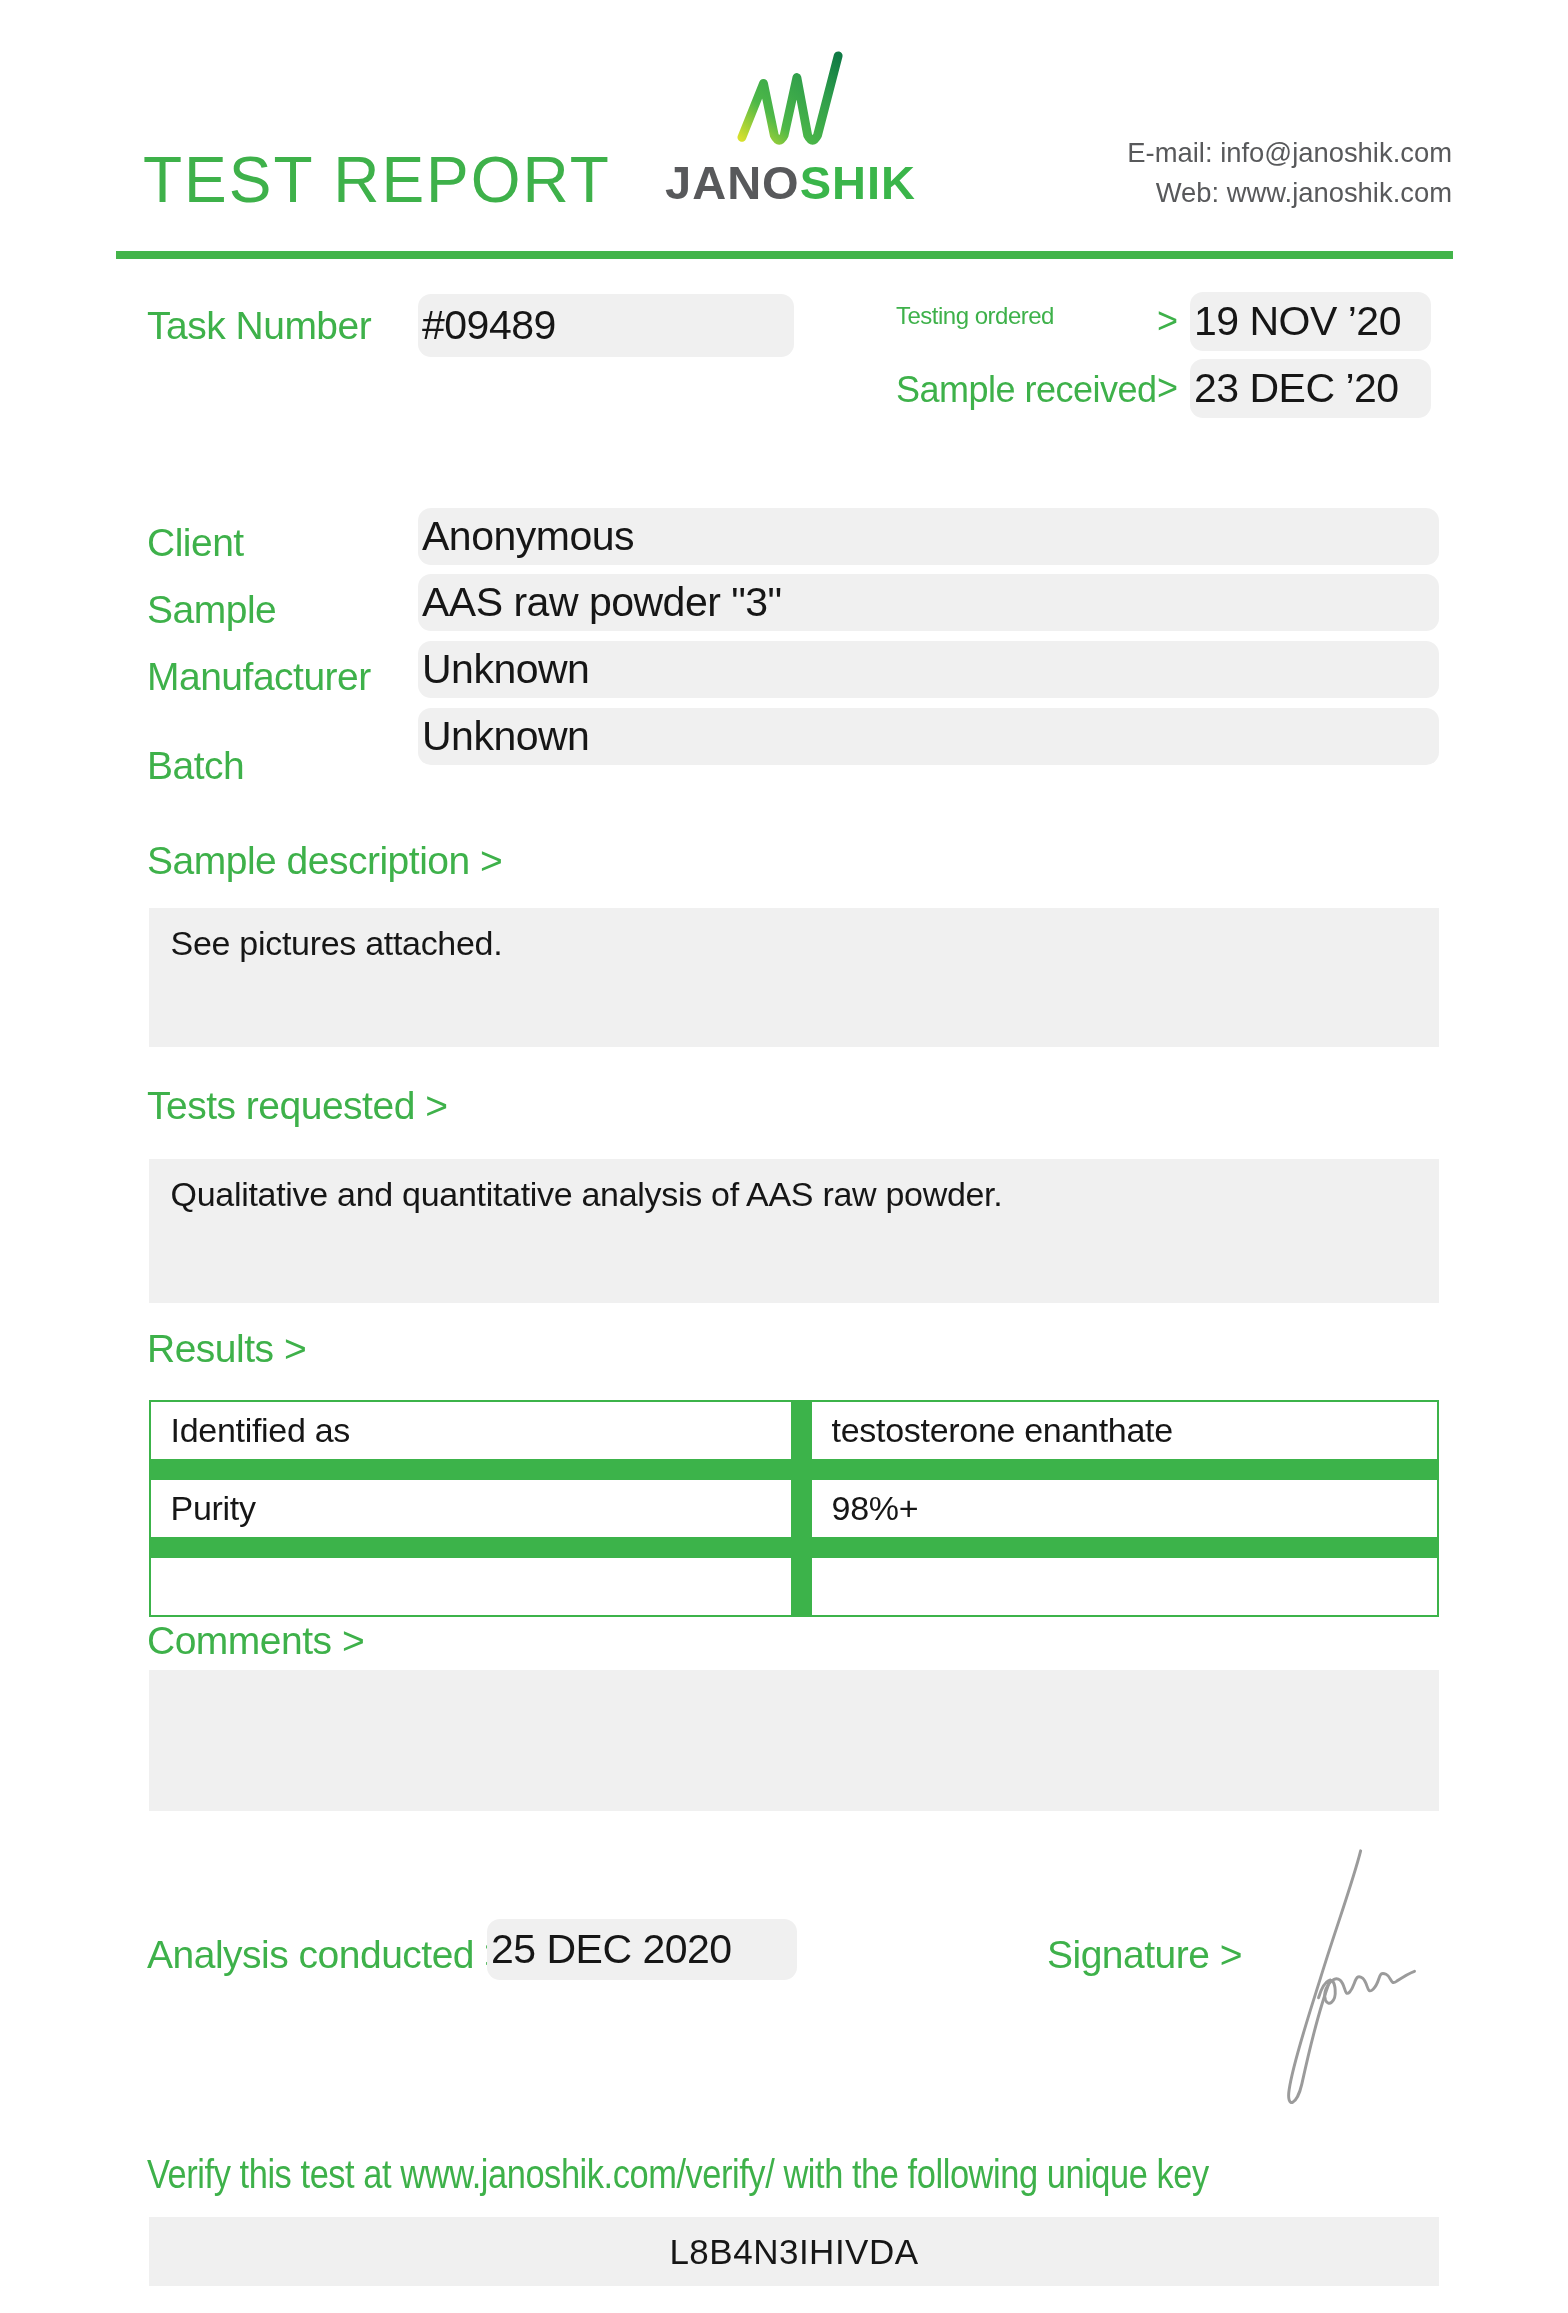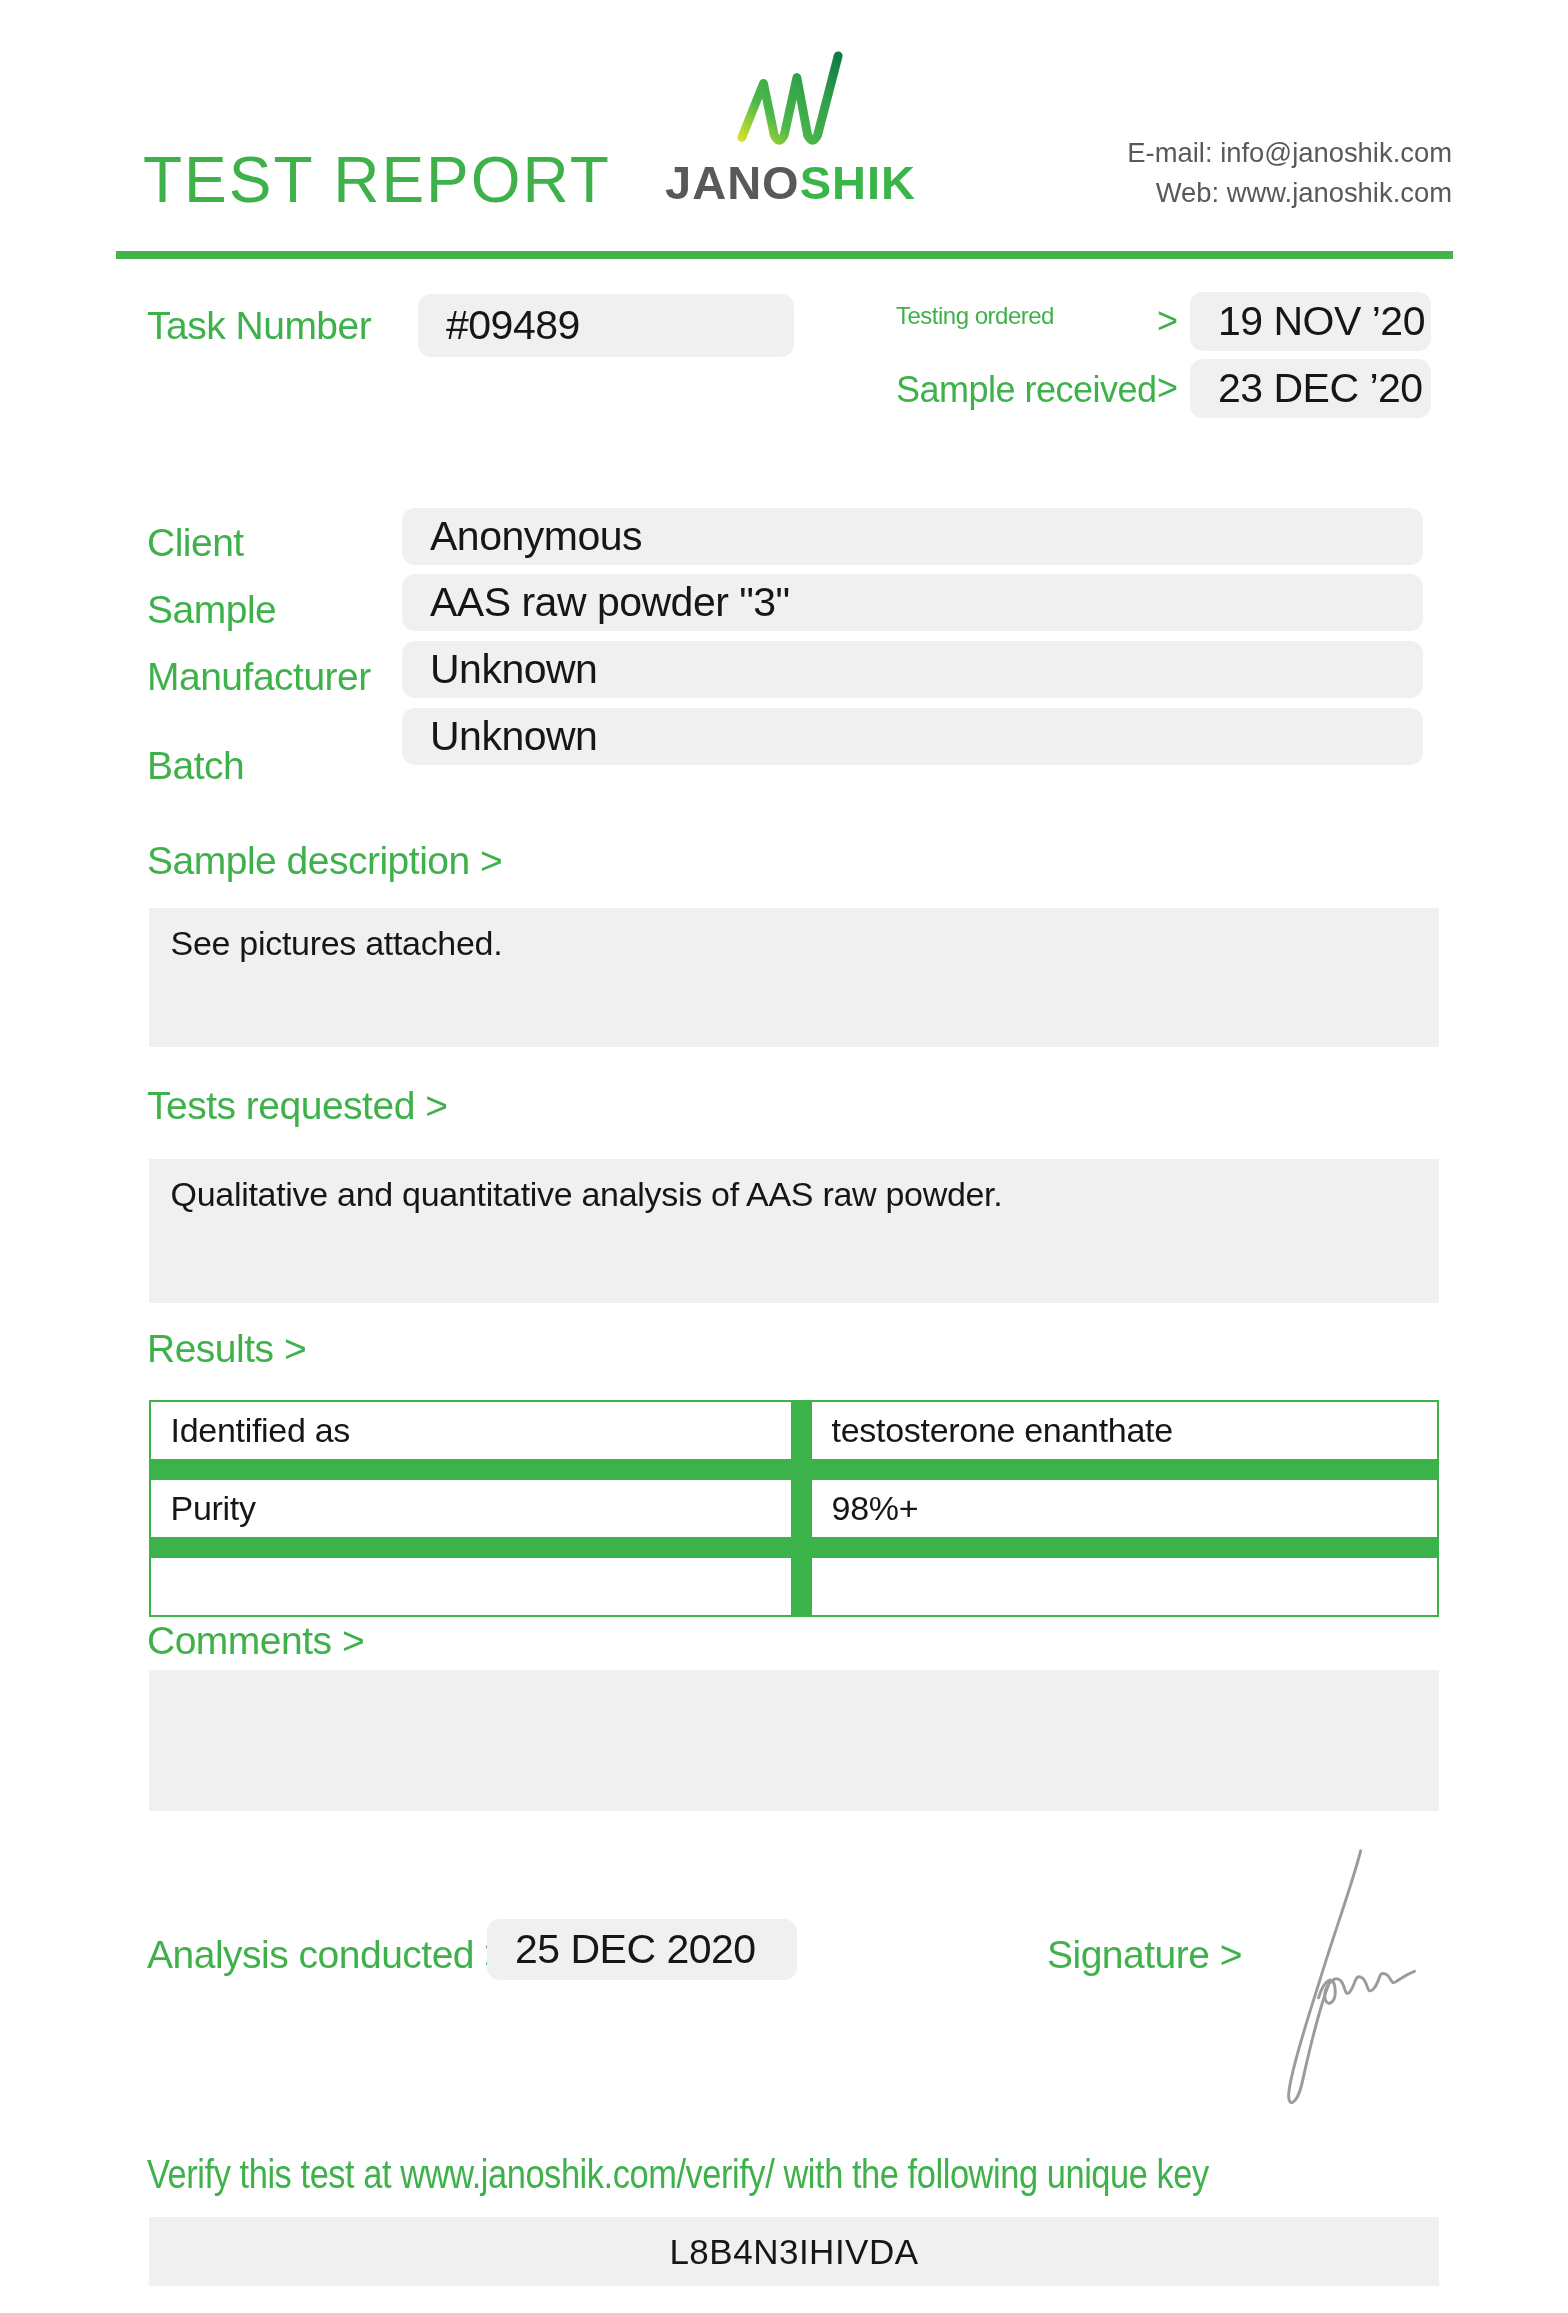--- a/index.html
+++ b/index.html
@@ -15,21 +15,21 @@
     position:relative;width:1568px;height:2313px;background:#ffffff;
     font-family:"Liberation Sans",sans-serif;color:var(--ink);
     overflow:hidden;margin:0 auto;
   }
   .abs{position:absolute;}
   .green-label{
     color:var(--green);font-size:39px;letter-spacing:-0.5px;font-weight:500;white-space:nowrap;
   }
   .value-box{
     background:var(--box-gray);display:flex;align-items:center;
-    padding-left:28px;box-sizing:border-box;
+    padding-left:4px;box-sizing:border-box;
     font-size:41px;font-weight:500;letter-spacing:-0.5px;white-space:nowrap;color:var(--ink);border-radius:13px;
   }
   .content-box{
     background:var(--box-gray);box-sizing:border-box;
     padding:15.7px 21.6px;font-size:34px;letter-spacing:-0.3px;color:var(--ink);
   }
   
   .title{left:143px;top:143px;font-size:64px;letter-spacing:2px;font-weight:500;color:var(--green);white-space:nowrap;}
   .logo{left:663px;top:51px;width:255px;text-align:center;}
   .logo svg{display:block;margin:0 auto;}
@@ -45,21 +45,21 @@
   .ordered-arrow{left:1157px;top:300px;font-size:36px;}
   .ordered-box{left:1190px;top:292px;width:241px;height:59px;}
   .received-label{left:896px;top:369px;font-size:36px;}
   .received-arrow{left:1157px;top:367px;font-size:36px;}
   .received-box{left:1190px;top:359px;width:241px;height:59px;}
   
   .d-label0{left:147px;top:521px;}
   .d-label1{left:147px;top:588px;}
   .d-label2{left:147px;top:655px;}
   .d-label3{left:147px;top:721px;margin-top:23px;}
-  .d-box{left:402px;width:1021px;height:57px;}
+  .d-box{left:418px;width:1021px;height:57px;}
   .d-box0{top:508px;} .d-box1{top:574px;} .d-box2{top:641px;} .d-box3{top:708px;}
   
   .sd-head{left:147px;top:839px;}
   .sd-box{left:149px;top:908px;width:1290px;height:139px;}
   .tr-head{left:147px;top:1084px;}
   .tr-box{left:149px;top:1159px;width:1290px;height:144px;}
   .res-head{left:147px;top:1327px;}
   .res-table{
     left:149px;top:1400px;width:1290px;
     display:grid;grid-template-columns:640px 1fr;grid-auto-rows:57px;gap:21px;

